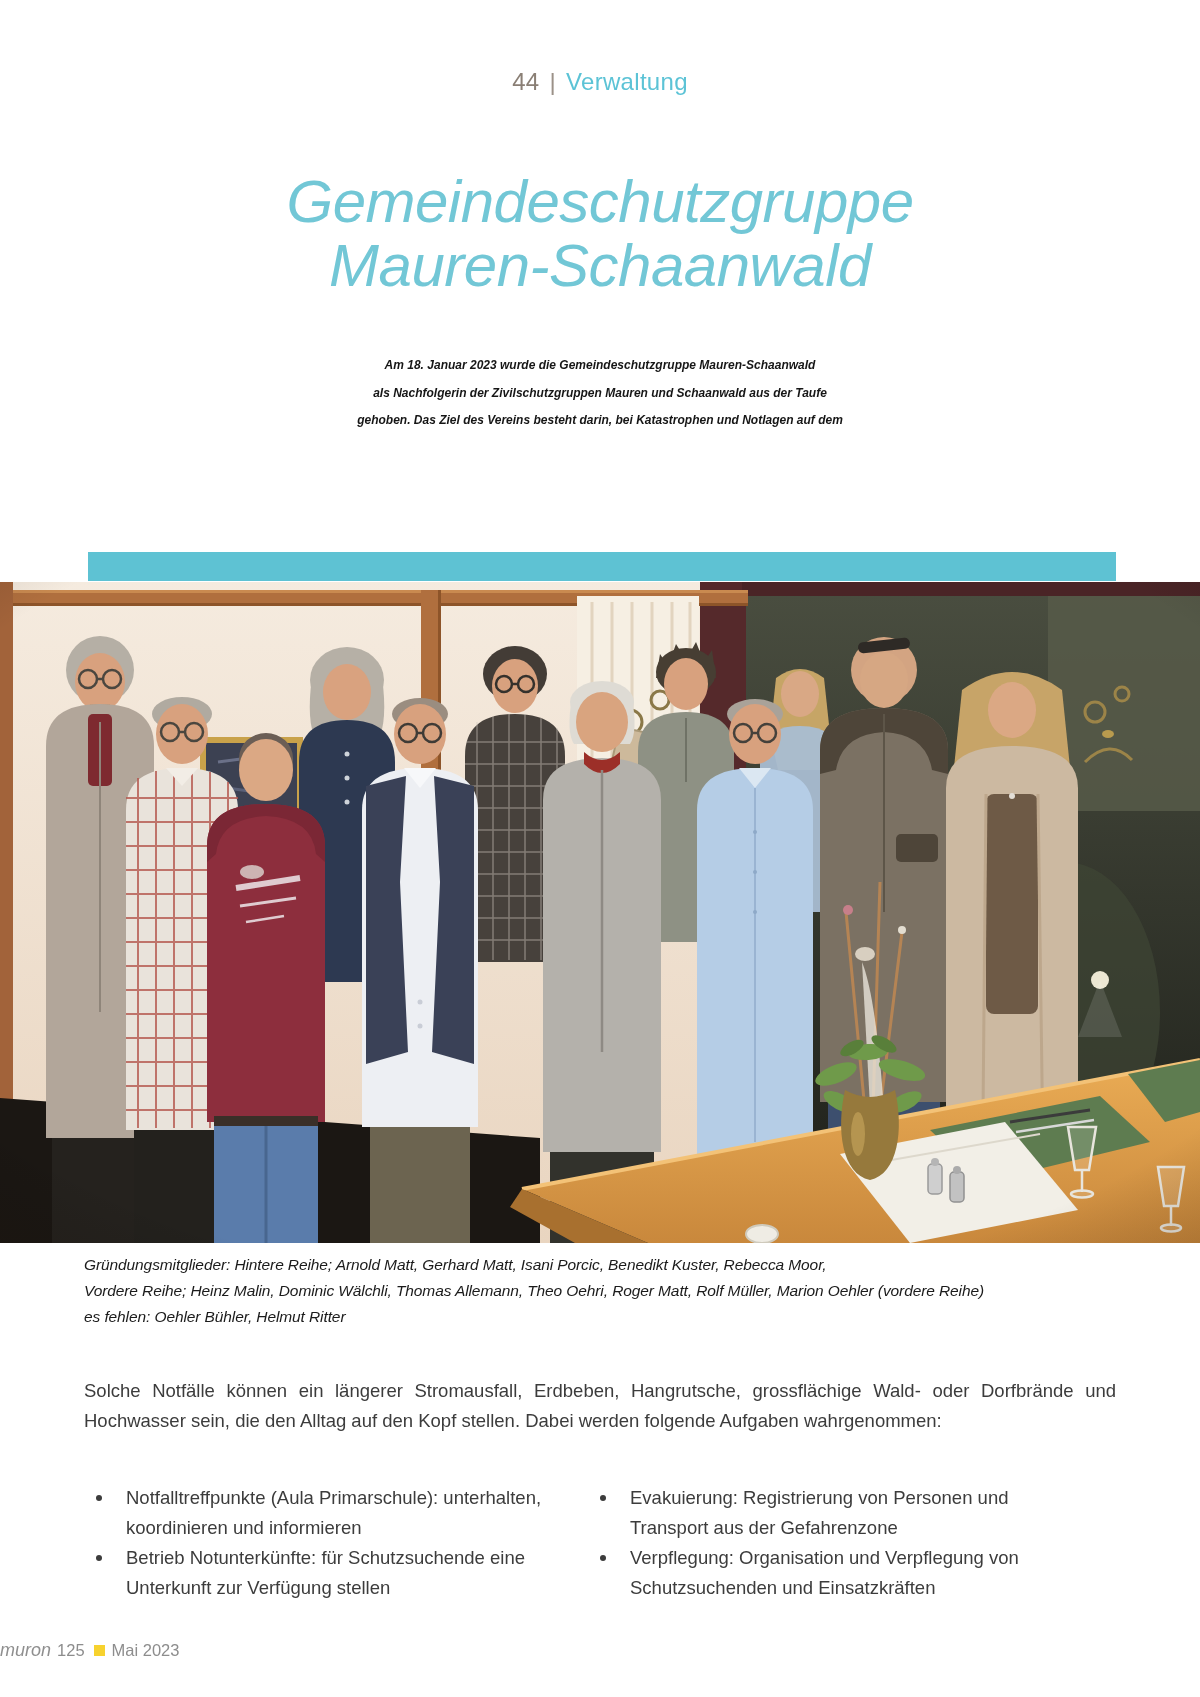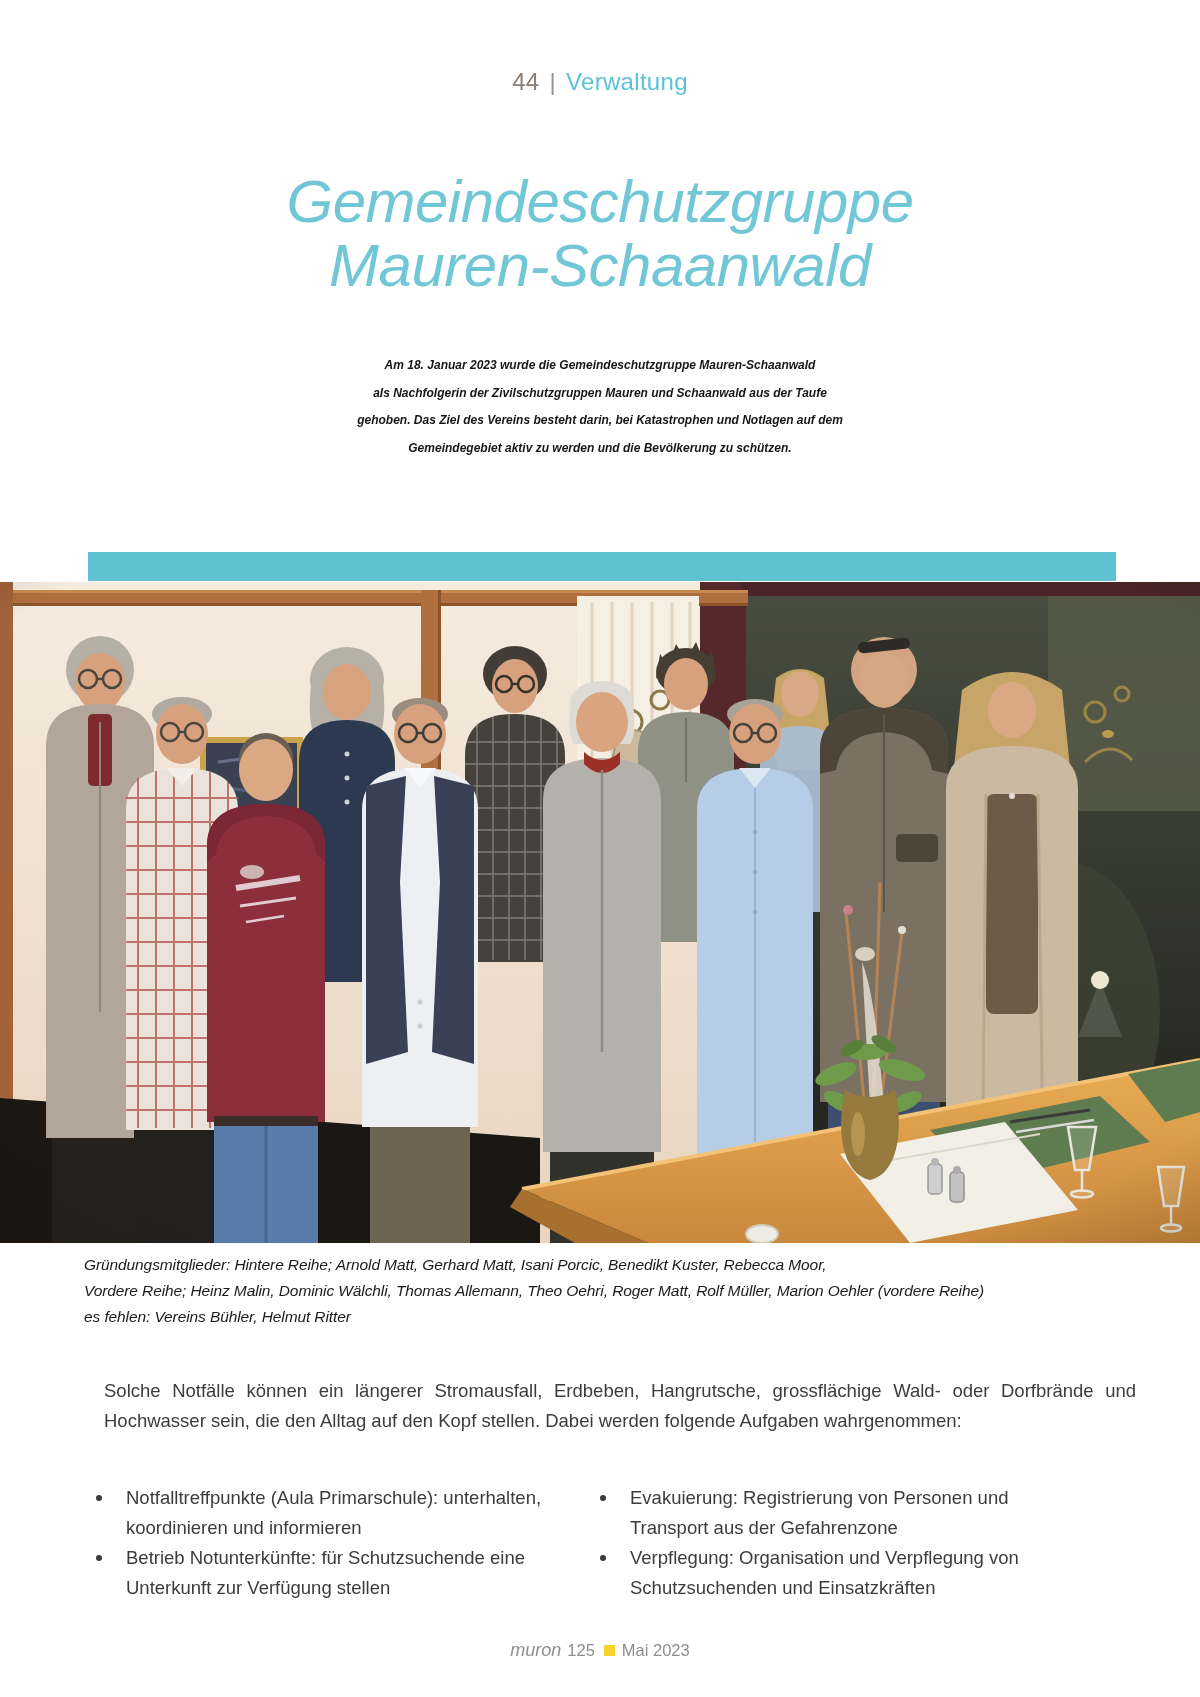--- a/index.html
+++ b/index.html
@@ -33,35 +33,35 @@
   .photo{position:absolute;left:0;top:582px;width:1200px;height:661px;}
   .photo svg{display:block;}
   
   .caption{
     position:absolute;left:84px;top:1252px;width:960px;
     font-style:italic;color:#1b1b1b;font-size:15.5px;line-height:26px;letter-spacing:-0.1px;
   }
   
   .bodytext{
     position:absolute;left:84px;top:1376px;width:1032px;
-    font-size:18.5px;line-height:30px;color:#3c3c3c;text-align:justify;margin-left:20px;
+    font-size:18.5px;line-height:30px;color:#3c3c3c;text-align:justify;
   }
   
   .tasks{position:absolute;left:84px;top:1483px;width:1032px;display:flex;justify-content:space-between;}
   .col{display:flex;flex-direction:column;gap:0;}
   .col.left{width:494px;}
   .col.right{width:538px;padding-left:10px;box-sizing:border-box;}
   .task{display:flex;align-items:flex-start;}
   .task .dot{flex:0 0 auto;width:6px;height:6px;border-radius:50%;background:#3c3c3c;margin:12px 0 0 12px;}
   .task .txt{margin-left:24px;font-size:18.5px;line-height:30px;color:#3c3c3c;}
   .col.left .task .txt{width:420px;}
   .col.right .task .txt{width:460px;}
   
   .page-footer{
-    position:absolute;top:1640px;left:0;width:1200px;text-align:center;
+    position:absolute;top:1640px;left:0;width:1200px;
     font-size:16.5px;color:#8d8d8d;
   }
   .page-footer .mag{font-style:italic;font-size:18px;color:#8f8f8f;margin-right:6px;}
   .page-footer .sq{display:inline-block;width:11px;height:11px;background:#f7d22e;margin:0 7px 0 9px;vertical-align:baseline;}
 </style>
 </head>
 <body>
 
 <div class="page-header">
   <span class="num">44</span><span class="div">|</span><span class="sec">Verwaltung</span>
@@ -69,21 +69,20 @@
 
 <div class="article-title">
   <div>Gemeindeschutzgruppe</div>
   <div>Mauren-Schaanwald</div>
 </div>
 
 <div class="intro">
   <div>Am 18. Januar 2023 wurde die Gemeindeschutzgruppe Mauren-Schaanwald</div>
   <div>als Nachfolgerin der Zivilschutzgruppen Mauren und Schaanwald aus der Taufe</div>
   <div>gehoben. Das Ziel des Vereins besteht darin, bei Katastrophen und Notlagen auf dem</div>
-  <div>Gemeindegebiet aktiv zu werden und die Bevölkerung zu schützen.</div>
 </div>
 
 <div class="teal-bar"></div>
 
 <div class="photo">
 <svg width="1200" height="661" viewBox="0 0 1200 661" xmlns="http://www.w3.org/2000/svg">
   <defs>
     <linearGradient id="wall" x1="0" y1="0" x2="0" y2="1">
       <stop offset="0" stop-color="#f5ebdf"></stop>
           <stop offset="1" stop-color="#e9d5c0"></stop>
@@ -387,21 +386,21 @@
     <ellipse cx="762" cy="652" rx="16" ry="9" fill="#efece4" stroke="#cfcabc" stroke-width="2"></ellipse>
   </g>
 
   <rect x="0" y="0" width="1200" height="661" fill="url(#vig)"></rect>
 </svg>
 </div>
 
 <div class="caption">
   <div>Gründungsmitglieder: Hintere Reihe; Arnold Matt, Gerhard Matt, Isani Porcic, Benedikt Kuster, Rebecca Moor,</div>
   <div>Vordere Reihe; Heinz Malin, Dominic Wälchli, Thomas Allemann, Theo Oehri, Roger Matt, Rolf Müller, Marion Oehler (vordere Reihe)</div>
-  <div>es fehlen: Vereins Bühler, Helmut Ritter</div>
+  <div>es fehlen: Oehler Bühler, Helmut Ritter</div>
 </div>
 
 <div class="bodytext">Solche Notfälle können ein längerer Stromausfall, Erdbeben, Hangrutsche, grossflächige Wald- oder Dorfbrände und Hochwasser sein, die den Alltag auf den Kopf stellen. Dabei werden folgende Aufgaben wahrgenommen:</div>
 
 <div class="tasks">
   <div class="col left">
     <div class="task">
       <div class="dot"></div>
       <div class="txt">Notfalltreffpunkte (Aula Primarschule): unterhalten, koordinieren und informieren</div>
     </div>

